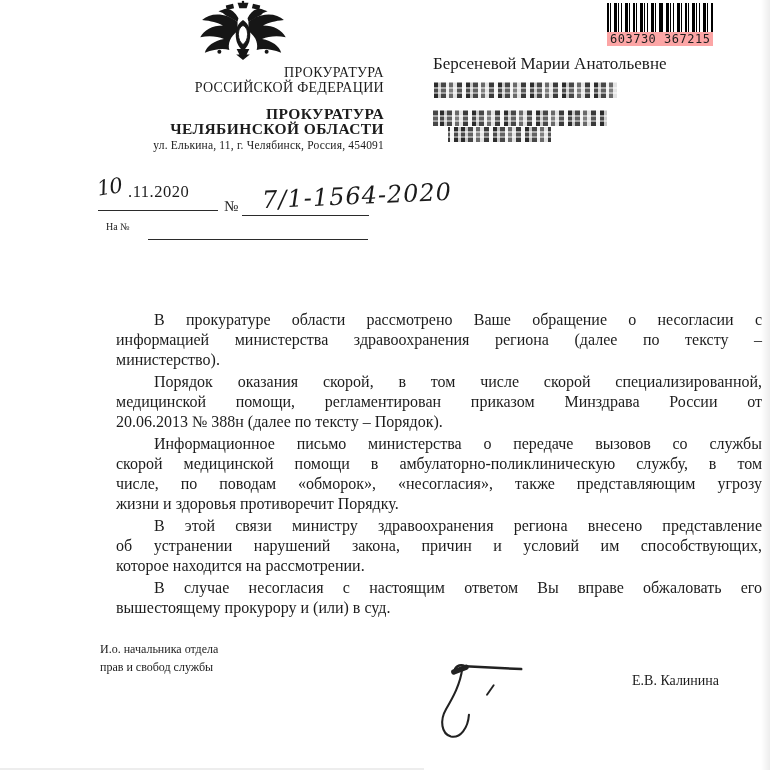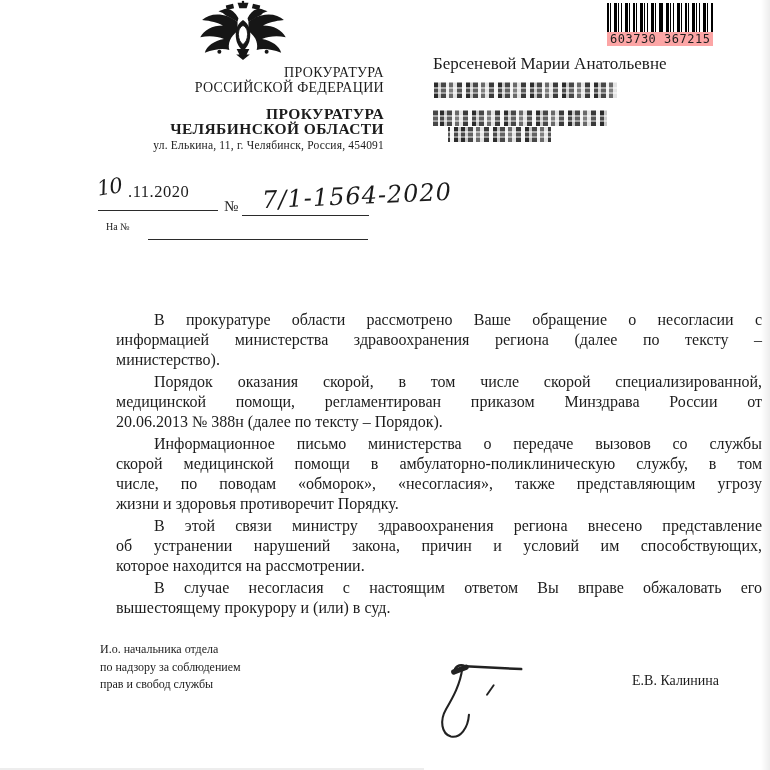--- a/index.html
+++ b/index.html
@@ -146,21 +146,20 @@
       <div class="bline l">которое находится на рассмотрении.</div>
     </div>
     <div class="para">
       <div class="bline f">В случае несогласия с настоящим ответом Вы вправе обжаловать его</div>
       <div class="bline l">вышестоящему прокурору и (или) в суд.</div>
     </div>
   </div>
 
   <div class="abs position">
     <div>И.о. начальника отдела</div>
-    <div>по надзору за соблюдением</div>
     <div>прав и свобод службы</div>
   </div>
   <div class="abs sig">
     <svg viewBox="0 0 100 100" width="95" height="95" aria-hidden="true">
       <g stroke="#222" stroke-width="2.6" fill="none" stroke-linecap="round">
         <path d="M26 22 C25 16 31 12 37 15 L96 18"></path>
         <path d="M25 21 L38 16" stroke-width="5.5"></path>
         <path d="M34 17 C32 34 24 48 17 60 C10 72 12 86 22 89 C32 91 40 80 41 66" stroke-width="2.2"></path>
         <path d="M60 45 L67 35" stroke-width="2"></path>
       </g>

